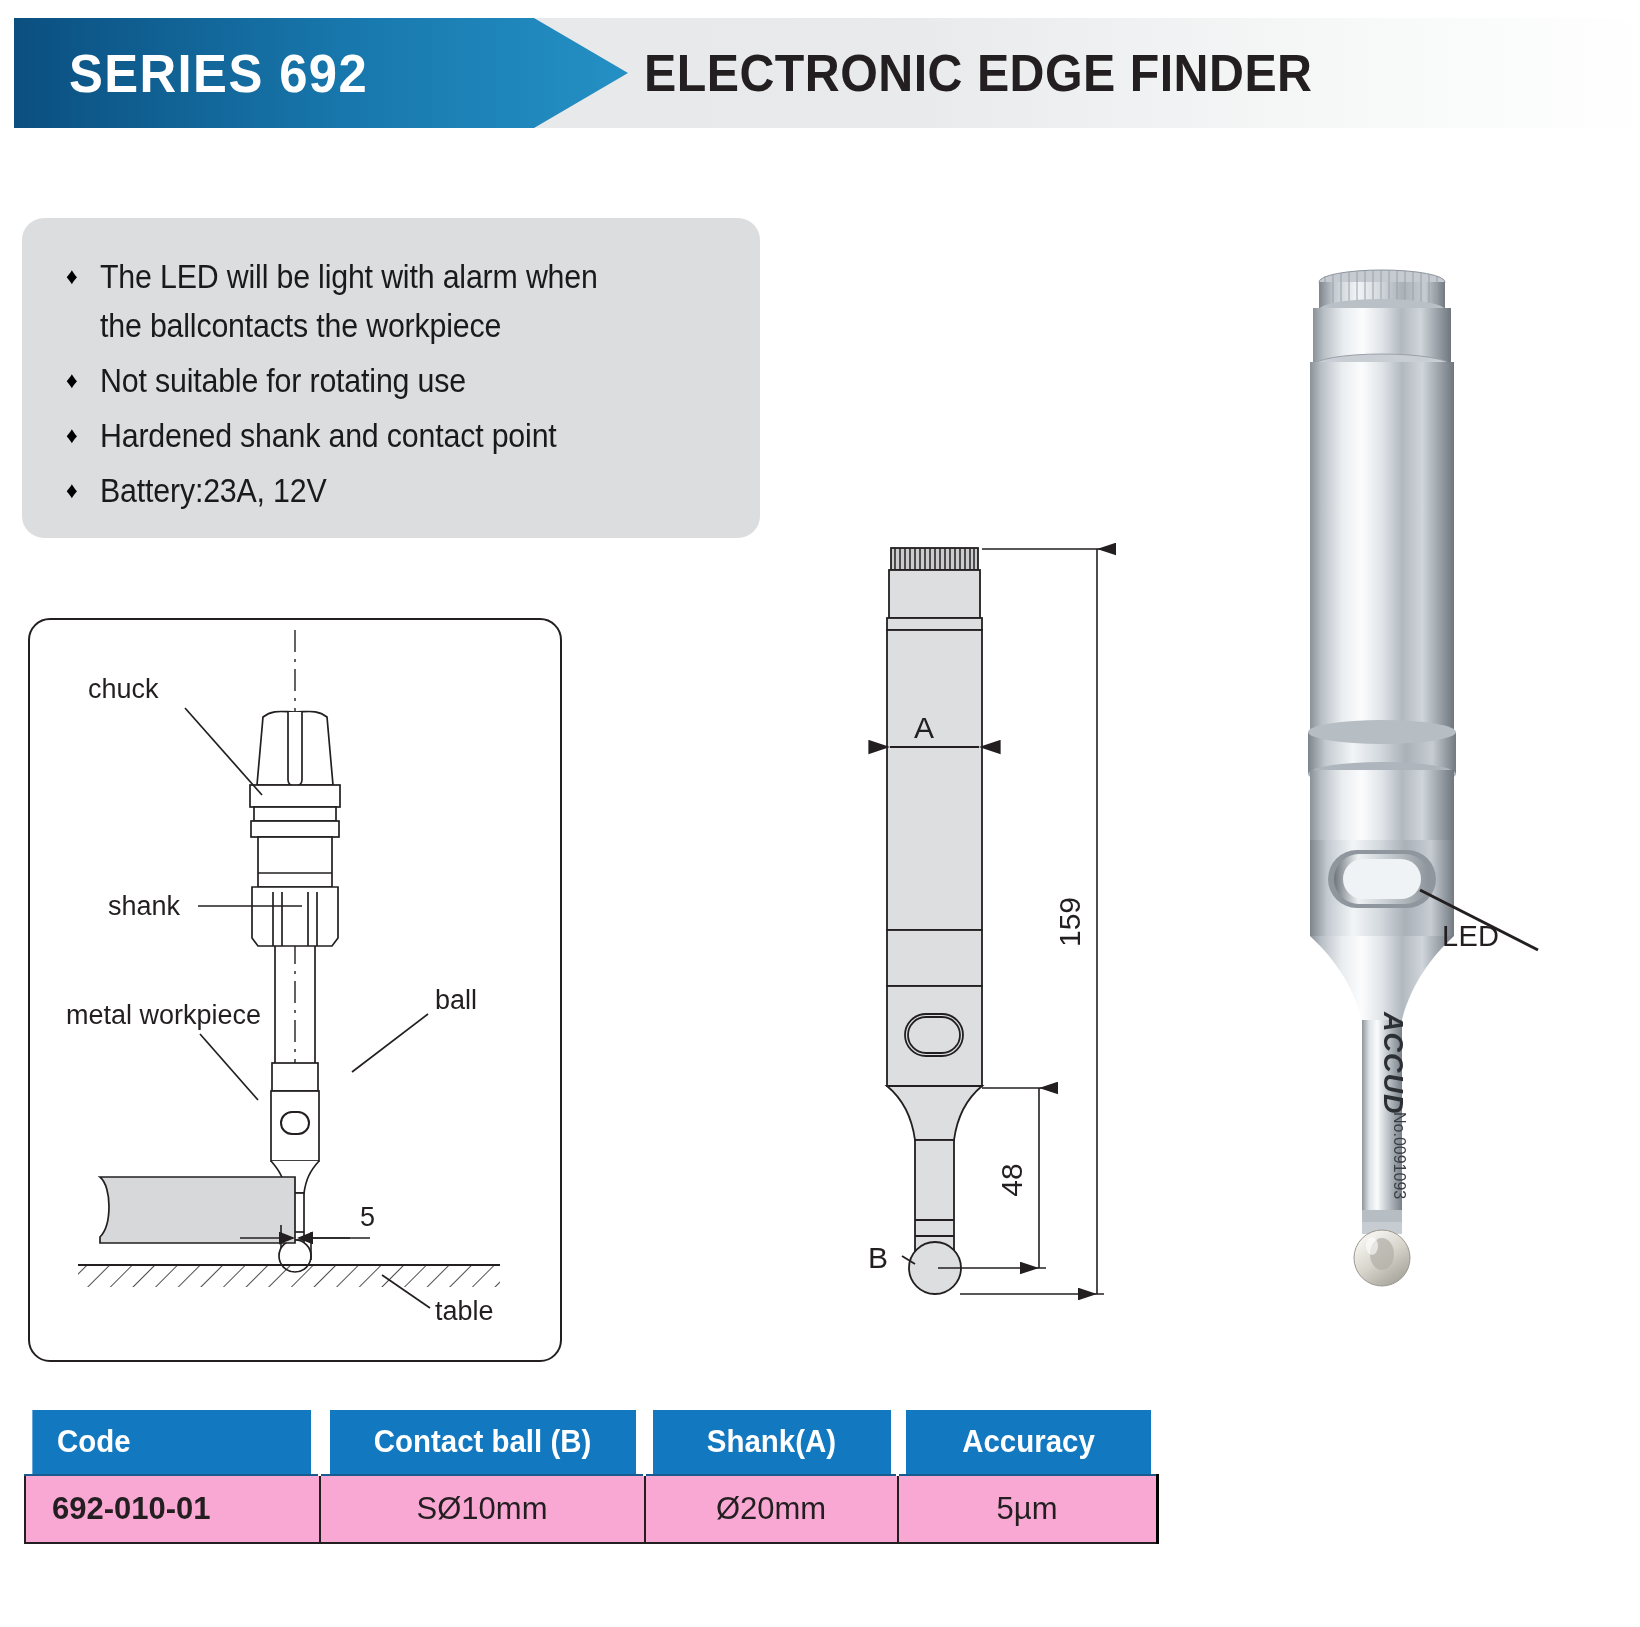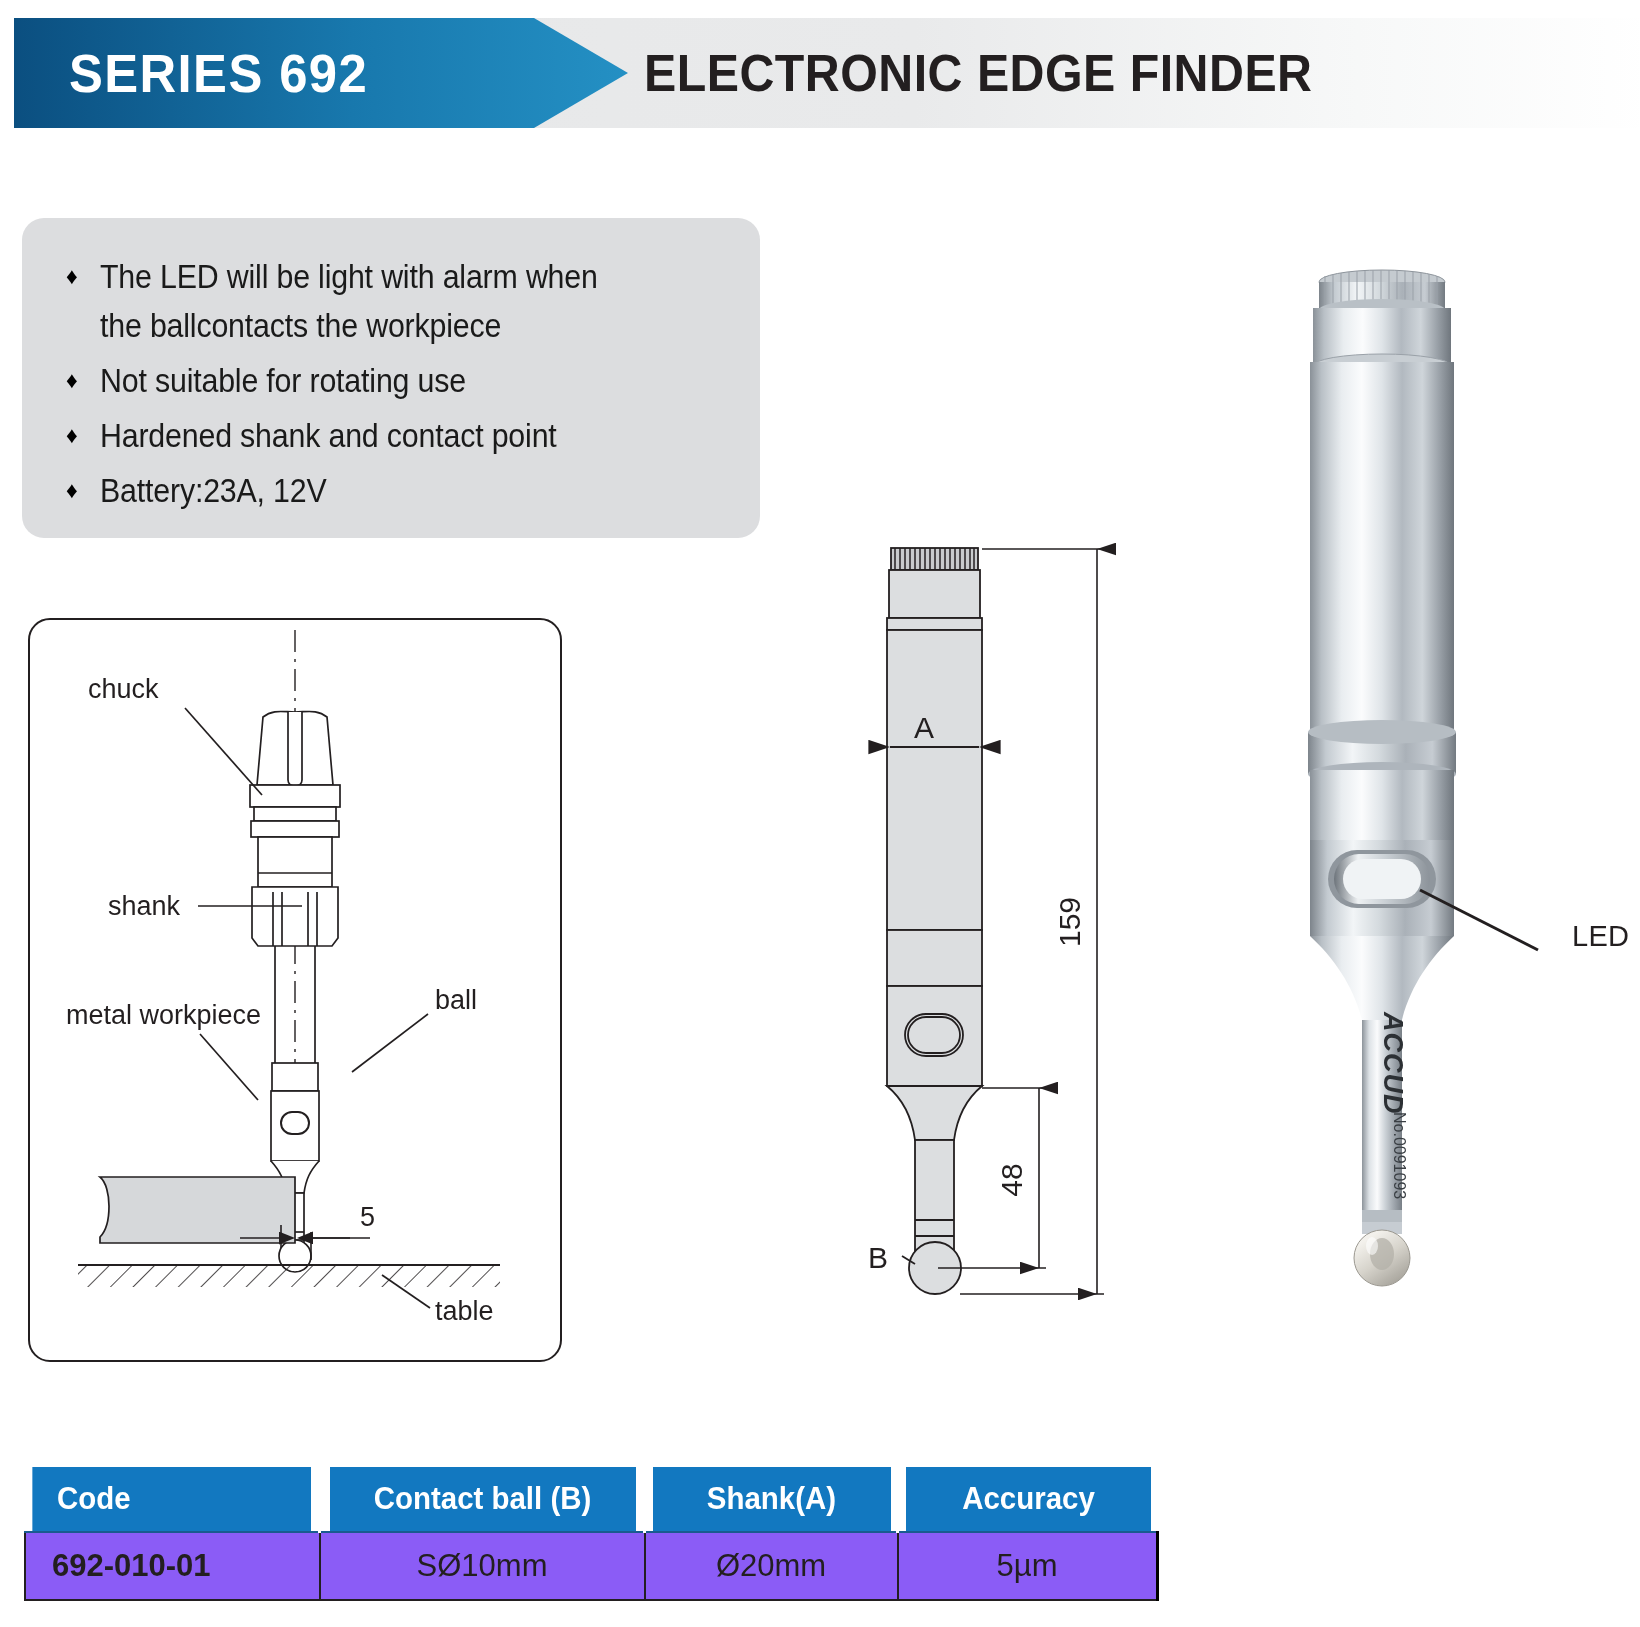--- a/index.html
+++ b/index.html
@@ -79,44 +79,44 @@
   }
   .techdraw svg{display:block;}
   .tlabel{font-family:"Liberation Sans", sans-serif;font-size:30px;fill:#231f20;}
 
   
   .photo{
     position:absolute;left:1240px;top:250px;width:380px;height:1060px;
   }
   .photo svg{display:block;}
   .led-label{
-    position:absolute;left:1572px;top:920px;
+    position:absolute;left:1442px;top:920px;
     font-size:29px;color:#231f20;
     letter-spacing:0.3px;
   }
 
   
   .spec-table{
-    position:absolute;left:24px;top:1467px;width:1090px;
+    position:absolute;left:24px;top:1410px;width:1090px;
     border-collapse:collapse;
     table-layout:fixed;
   }
   .spec-table th{
     background:#1278c0;color:#ffffff;
     font-size:31px;font-weight:bold;
     height:62px;
     border-right:3px solid #ffffff;
     border-bottom:2px solid #1a5b8f;
     text-align:center;
     transform:scaleX(0.95);
   }
   .spec-table th:last-child{border-right:none;}
   .spec-table th.col-code{text-align:left;padding-left:26px;}
   .spec-table td{
-    background:#8b5cf6;color:#231f20;
+    background:#f9a8d4;color:#231f20;
     font-size:31px;height:64px;text-align:center;
     border-right:2px solid #231f20;
     border-bottom:2px solid #231f20;
     border-top:2px solid #231f20;
   }
   .spec-table td:first-child{
     border-left:2px solid #231f20;
     font-weight:bold;text-align:left;padding-left:26px;
   }
   .spec-table td:last-child{border-right:3px solid #000000;}

